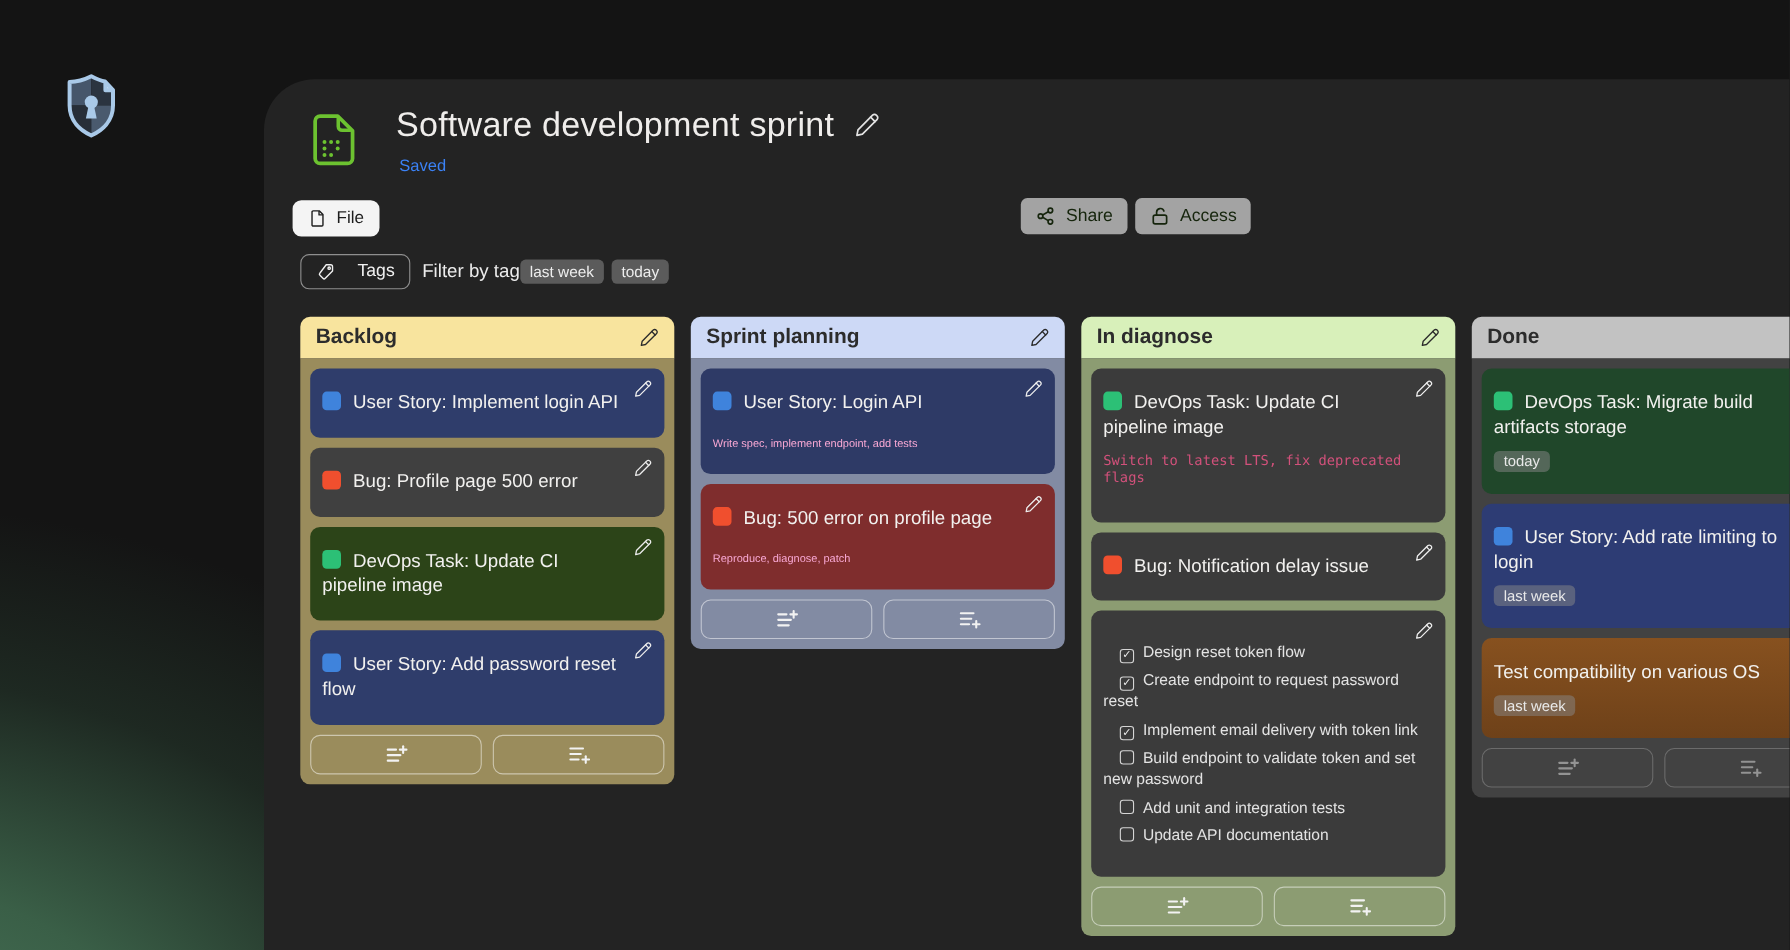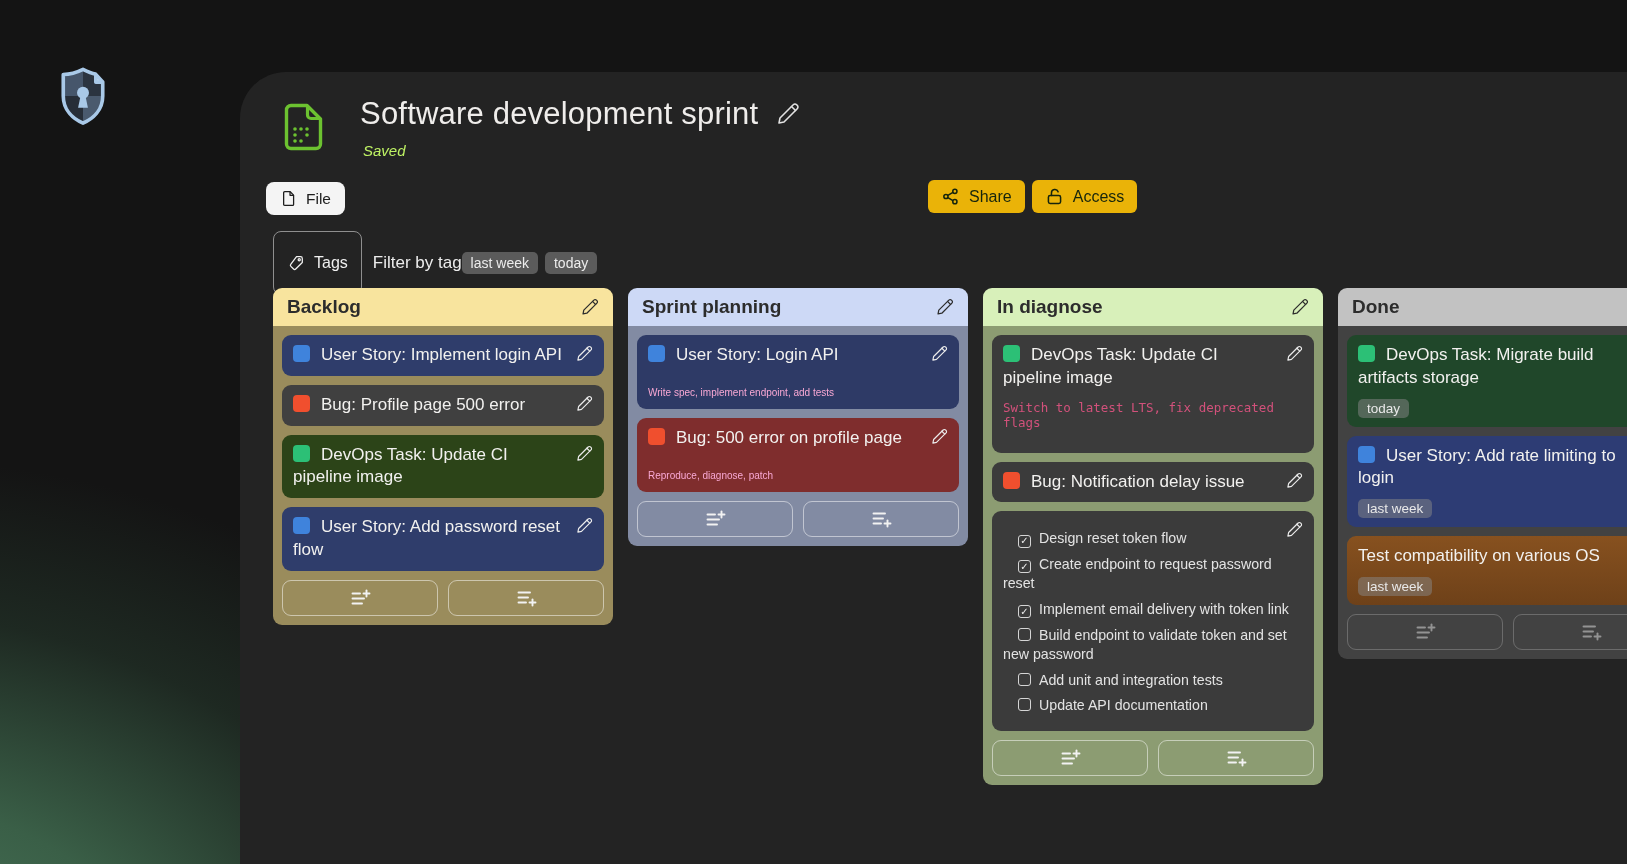--- a/index.html
+++ b/index.html
@@ -18,59 +18,59 @@
 
   .panel {
     position:absolute; left:240px; top:72px; right:0; bottom:0;
     background:#232323; border-top-left-radius:46px; overflow:hidden;
   }
 
   .doc-icon { position:absolute; left:42px; top:30px; }
   .title-row { position:absolute; left:120px; top:24px; display:flex; align-items:center; gap:17px; }
   .page-title { font-size:31px; font-weight:400; color:#efedeb; letter-spacing:.2px; }
   .edit-title { color:#e2e2e2; display:inline-flex; cursor:pointer; background:none; border:none; }
-  .saved { position:absolute; left:123px; top:70px; font-size:15px; color:#bef264;font-style:italic; }
+  .saved { position:absolute; left:123px; top:70px; font-size:15px; color:#3b82f6; }
 
   .file-btn {
     position:absolute; left:26px; top:110px;
     display:inline-flex; align-items:center; gap:9px;
     background:#f4f4f4; color:#1d1d1d; border:none; border-radius:8px;
     padding:7px 14px; font-size:15.5px; cursor:pointer;
   }
   .actions { position:absolute; left:688px; top:108px; display:flex; gap:7px; }
   .action-btn {
     display:inline-flex; align-items:center; gap:9px;
-    background:#eab308; color:#16250d; border:none; border-radius:6px;
+    background:#a3a3a3; color:#16250d; border:none; border-radius:6px;
     padding:7px 13px; font-size:16px; cursor:pointer;
   }
   .tags-row { position:absolute; left:33px; top:159px; display:flex; align-items:center; }
   .tags-btn {
-    display:inline-flex; align-items:flex-start; gap:9px;
+    display:inline-flex; align-items:flex-start; gap:20px;
     background:transparent; border:1px solid #8f8f8f; border-radius:8px;
-    color:#f0f0f0; padding:22px 13px; font-size:16px; cursor:pointer;
+    color:#f0f0f0; padding:6px 13px; font-size:16px; cursor:pointer;
   }
   .filter-label { margin-left:11px; font-size:17px; color:#ececec; }
   .pill {
     background:#5b5b5b; color:#ededed; border-radius:5px;
     padding:3px 9px; font-size:14px; cursor:pointer;
   }
   .pill + .pill { margin-left:7px; }
   .pill:first-of-type { margin-left:52px; }
 
   .board { position:absolute; left:33px; top:216px; display:flex; gap:15px; align-items:flex-start; }
   .column { width:340px; flex:0 0 340px; }
   .col-header {
     height:38px; display:flex; align-items:center; padding:0 14px;
     border-radius:9px 9px 0 0; font-weight:700; font-size:19px; color:#2c2c2c;
   }
   .col-header .sp { flex:1; }
   .col-pencil { color:#2c2c2c; background:none; border:none; display:inline-flex; cursor:pointer; }
   .col-body { padding:9px; border-radius:0 0 9px 9px; display:flex; flex-direction:column; gap:9px; }
 
-  .card { position:relative; border-radius:9px; padding:9px 11px; color:#f2f1ef; cursor:pointer; }
+  .card { position:relative; border-radius:9px; padding:20px 11px; color:#f2f1ef; cursor:pointer; }
   .card-title { font-size:17px; line-height:1.34; padding-right:26px; }
   .icon-sq { display:inline-block; width:17px; height:17px; border-radius:4px; margin-right:11px; vertical-align:-2px; }
   .card-pencil { position:absolute; top:10px; right:11px; color:#ececec; background:none; border:none; display:inline-flex; cursor:pointer; }
   .card-desc { margin-top:20px; margin-bottom:2px; font-size:10px; color:#f9a8d4; }
   .card-code { margin-top:10px; margin-bottom:14px; font-family:"DejaVu Sans Mono", monospace; font-size:12.5px; color:#d2517b; }
   .checklist { margin-top:9px; list-style:none; }
   .checklist li { font-size:14.2px; color:#e3e3e3; line-height:1.38; margin:6px 0; text-indent:15px; }
   .checkbox {
     display:inline-flex; width:13px; height:13px; border:1.6px solid #d5d5d5; border-radius:3px;
     margin-right:8px; vertical-align:-1px; align-items:center; justify-content:center;

